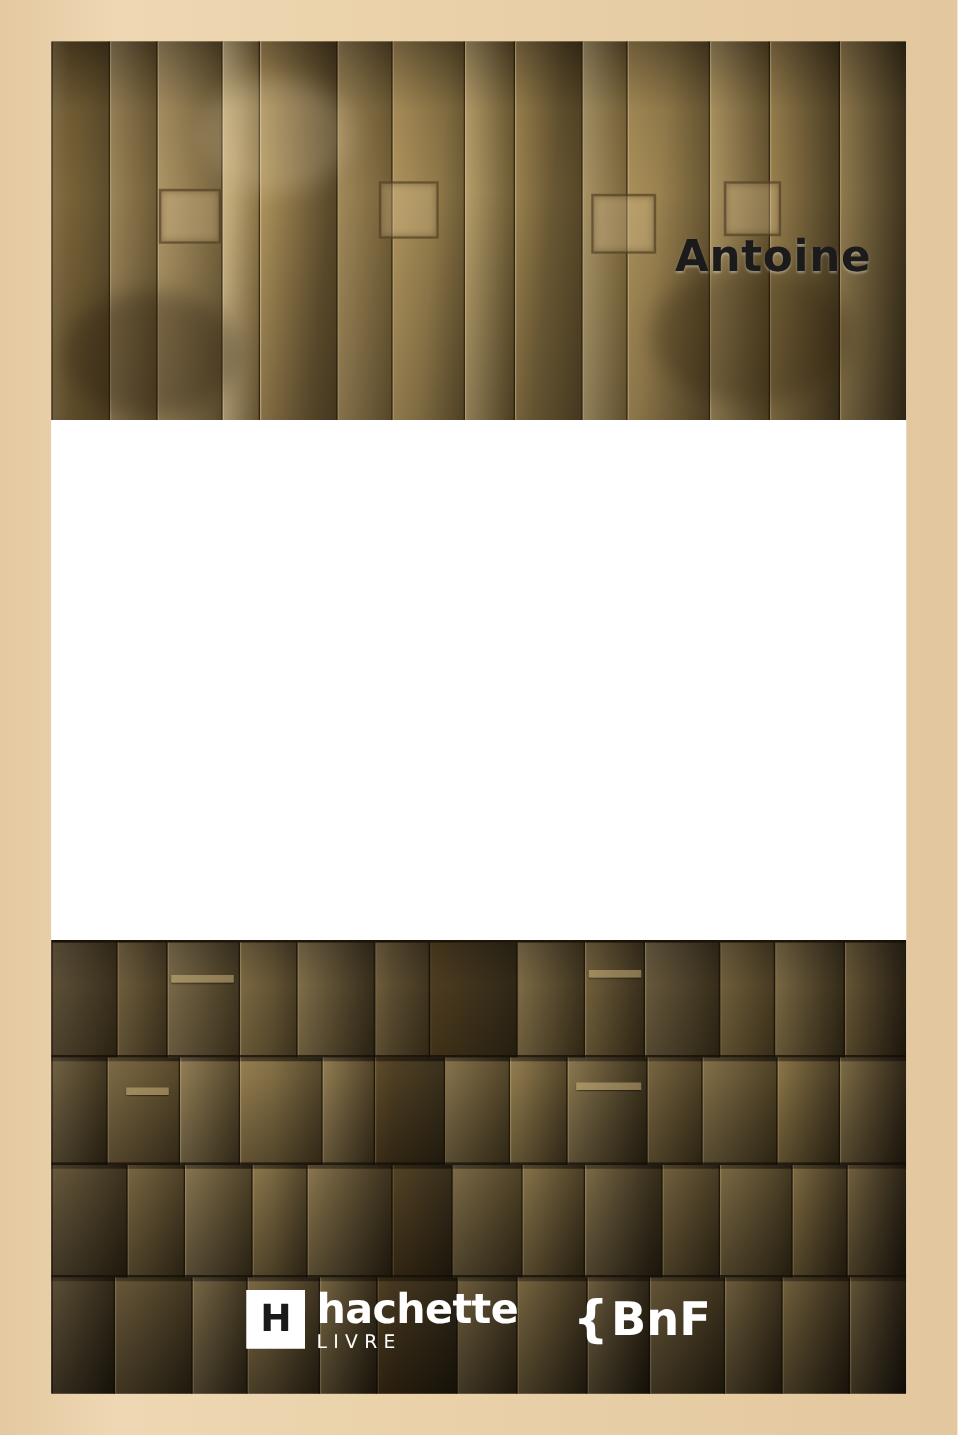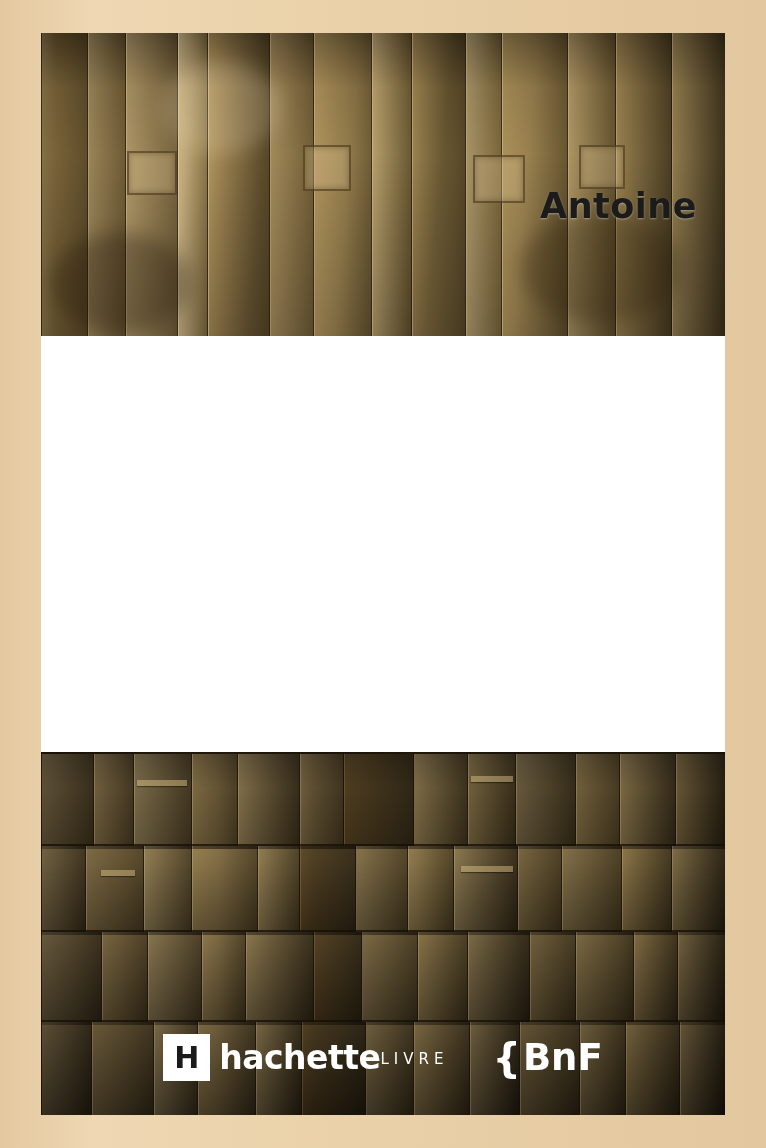--- a/index.html
+++ b/index.html
@@ -181,24 +181,23 @@
     align-items: center;
     justify-content: center;
     font-family: "DejaVu Sans", sans-serif;
     font-weight: bold;
     font-size: 30px;
     color: #1a1a1a;
     line-height: 1;
   }
   .hachette-text {
     display: flex;
-    flex-direction: row;
+    flex-direction: column;
     justify-content: center;
     line-height: 1;
-    align-items: center;
   }
   .hachette-text .h-main {
     font-family: "DejaVu Sans", sans-serif;
     font-weight: bold;
     font-size: 33px;
     color: #ffffff;
     letter-spacing: -0.5px;
   }
   .hachette-text .h-sub {
     font-family: "DejaVu Sans", sans-serif;

